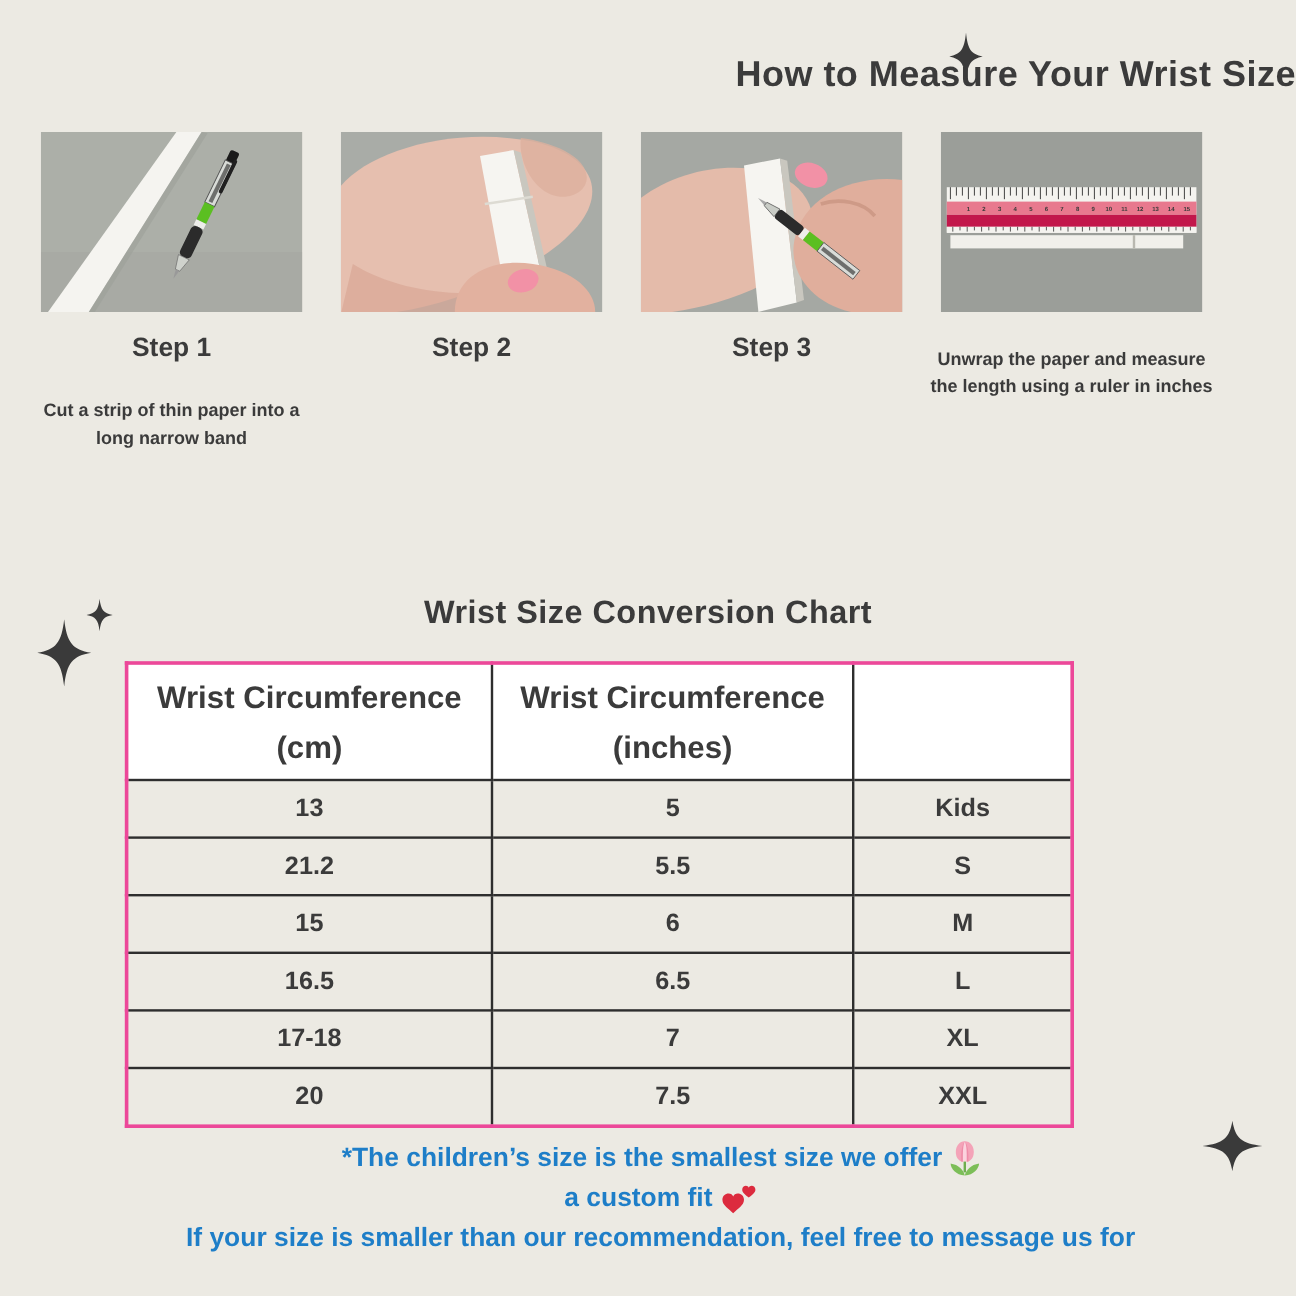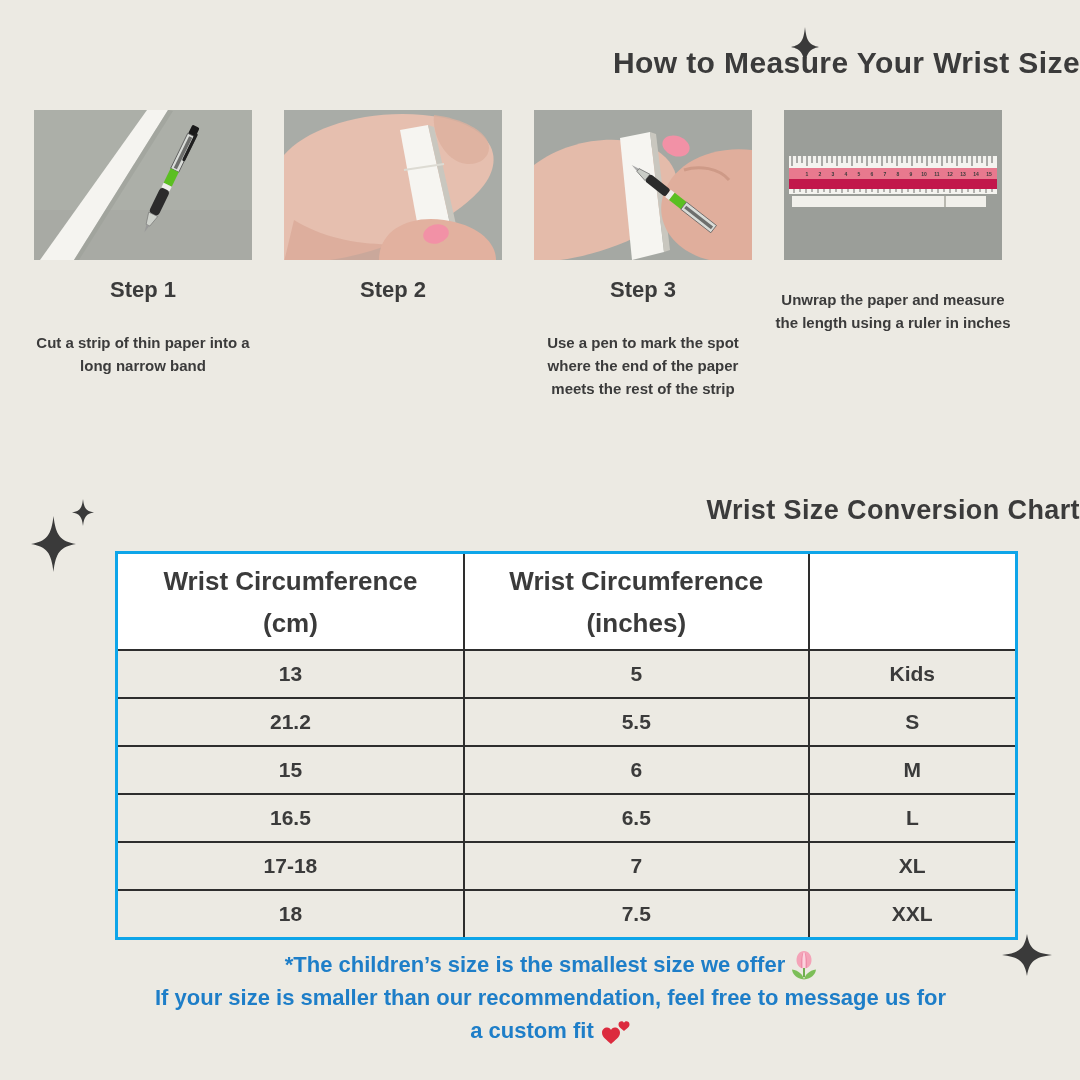--- a/index.html
+++ b/index.html
@@ -23,27 +23,27 @@
     position:absolute; top:110px; left:0; width:1080px;
     display:flex; gap:12px; padding:0 0 0 24px; box-sizing:border-box;
   }
   .step-col { width:238px; flex:0 0 238px; }
   .step-photo { display:block; width:218px; height:150px; margin:0 auto; }
   .step-label { margin-top:17px; text-align:center; font-size:22px; }
   .step-desc  { margin-top:28px; text-align:center; font-size:15px; line-height:23px; }
 
   .section-title {
     position:absolute; top:495px; left:0; width:100%;
-    text-align:right; font-size:27px; letter-spacing:0.4px;
+    text-align:center; font-size:27px; letter-spacing:0.4px;
   }
 
   table.conv {
-    position:absolute; left:115px; top:551px; width:903px;
+    position:absolute; left:104px; top:551px; width:791px;
     border-collapse:collapse; table-layout:fixed;
-    border:3px solid #0ea5e9;
+    border:3px solid #ec4899;
   }
   table.conv th, table.conv td {
     border:2px solid #2E2E2E; text-align:center; color:#3B3B3B;
     padding:0; font-weight:bold;
   }
   table.conv thead th { background:#FFFFFF; height:95px; font-size:26px; }
   table.conv thead .hline { line-height:42px; }
   table.conv tbody td { height:46px; font-size:21px; background:transparent; }
 
   .footer {
@@ -125,21 +125,20 @@
           <polygon points="-1.6,0 1.6,0 0,-8" fill="#AAA"></polygon>
           <polygon points="-4,12 4,12 1.8,0 -1.8,0" fill="#C9CCC6" stroke="#555" stroke-width="0.6"></polygon>
           <rect x="-4.6" y="12" width="9.2" height="26" rx="3" fill="#2B2B2B"></rect>
           <rect x="-4.6" y="38" width="9.2" height="5" fill="#EDEDEA"></rect>
           <rect x="-4.6" y="43" width="9.2" height="15" fill="#5BBF21"></rect>
           <rect x="-4.6" y="58" width="9.2" height="38" fill="#D9DCD8" stroke="#555" stroke-width="0.7"></rect>
           <rect x="-1.8" y="60" width="3.4" height="34" fill="#333" opacity="0.65"></rect>
         </g>
       </svg>
       <div class="step-label">Step 3</div>
-      <div class="step-desc">Use a pen to mark the spot where the end of the paper meets the rest of the strip</div>
     </div>
 
     <div class="step-col">
       <svg class="step-photo" viewBox="0 0 218 150">
         <rect width="218" height="150" fill="#9B9E99"></rect>
         <rect x="8" y="86" width="194" height="11" fill="#F1F0EB"></rect>
         <rect x="160" y="86" width="2" height="11" fill="#B9B8B0"></rect>
         <rect x="5" y="46" width="208" height="38" fill="#F4F3EF"></rect>
         <g stroke="#3A3A3A" stroke-width="0.8">
           <path d="M8,46 V56 M13,46 V53 M18,46 V53 M23,46 V56 M28,46 V53 M33,46 V53 M38,46 V56 M43,46 V53 M48,46 V53 M53,46 V56 M58,46 V53 M63,46 V53 M68,46 V56 M73,46 V53 M78,46 V53 M83,46 V56 M88,46 V53 M93,46 V53 M98,46 V56 M103,46 V53 M108,46 V53 M113,46 V56 M118,46 V53 M123,46 V53 M128,46 V56 M133,46 V53 M138,46 V53 M143,46 V56 M148,46 V53 M153,46 V53 M158,46 V56 M163,46 V53 M168,46 V53 M173,46 V56 M178,46 V53 M183,46 V53 M188,46 V56 M193,46 V53 M198,46 V53 M203,46 V56 M208,46 V53"></path>
@@ -216,40 +215,40 @@
         <td>16.5</td>
         <td>6.5</td>
         <td>L</td>
       </tr>
       <tr>
         <td>17-18</td>
         <td>7</td>
         <td>XL</td>
       </tr>
       <tr>
-        <td>18</td>
+        <td>20</td>
         <td>7.5</td>
         <td>XXL</td>
       </tr>
     </tbody>
   </table>
 
   <div class="footer">
     <div class="frow">
       <span>*The children’s size is the smallest size we offer</span><svg class="inline-icon" width="24" height="32" viewBox="0 0 24 32">
         <path d="M12 1 C7.5 1 4.5 5 4.5 10 C4.5 15.5 8 18.5 12 18.5 C16 18.5 19.5 15.5 19.5 10 C19.5 5 16.5 1 12 1 Z" fill="#F4A3B8"></path>
         <path d="M12 1 C9.8 4 9 9 9 12.5 L9 18 L15 18 L15 12.5 C15 9 14.2 4 12 1 Z" fill="#EE8CA8"></path>
         <path d="M12 1 C10.8 3.5 10.4 8 10.4 12 L10.4 18.3 L13.6 18.3 L13.6 12 C13.6 8 13.2 3.5 12 1 Z" fill="#FBD3DE"></path>
         <rect x="11" y="18" width="2" height="9" fill="#6FAE4F"></rect>
         <path d="M12 29.5 C4.5 29 0.5 24 0 19.5 C7 20.5 11 25 12 29.5 Z" fill="#7CBE58"></path>
         <path d="M12 29.5 C19.5 29 23.5 24 24 19.5 C17 20.5 13 25 12 29.5 Z" fill="#7CBE58"></path>
       </svg>
     </div>
-    <div class="frow">If your size is smaller than our recommendation, feel free to message us for</div>
     <div class="frow">
       <span>a custom fit</span><svg class="inline-icon" width="30" height="27" viewBox="0 0 30 27">
         <path d="M10 25 C6.5 21.5 1 18.5 1 13.8 C1 10.5 3.4 8.5 6.2 8.5 C8 8.5 9.4 9.6 10 11 C10.6 9.6 12 8.5 13.8 8.5 C16.6 8.5 19 10.5 19 13.8 C19 18.5 13.5 21.5 10 25 Z" fill="#DC2B3E"></path>
         <path d="M23 12 C20.9 10 17.5 8.2 17.5 5.4 C17.5 3.4 19 2.2 20.6 2.2 C21.7 2.2 22.6 2.9 23 3.7 C23.4 2.9 24.3 2.2 25.4 2.2 C27 2.2 28.5 3.4 28.5 5.4 C28.5 8.2 25.1 10 23 12 Z" fill="#DC2B3E"></path>
       </svg>
     </div>
+    <div class="frow">If your size is smaller than our recommendation, feel free to message us for</div>
   </div>
 
 </div>
 
 </body></html>

